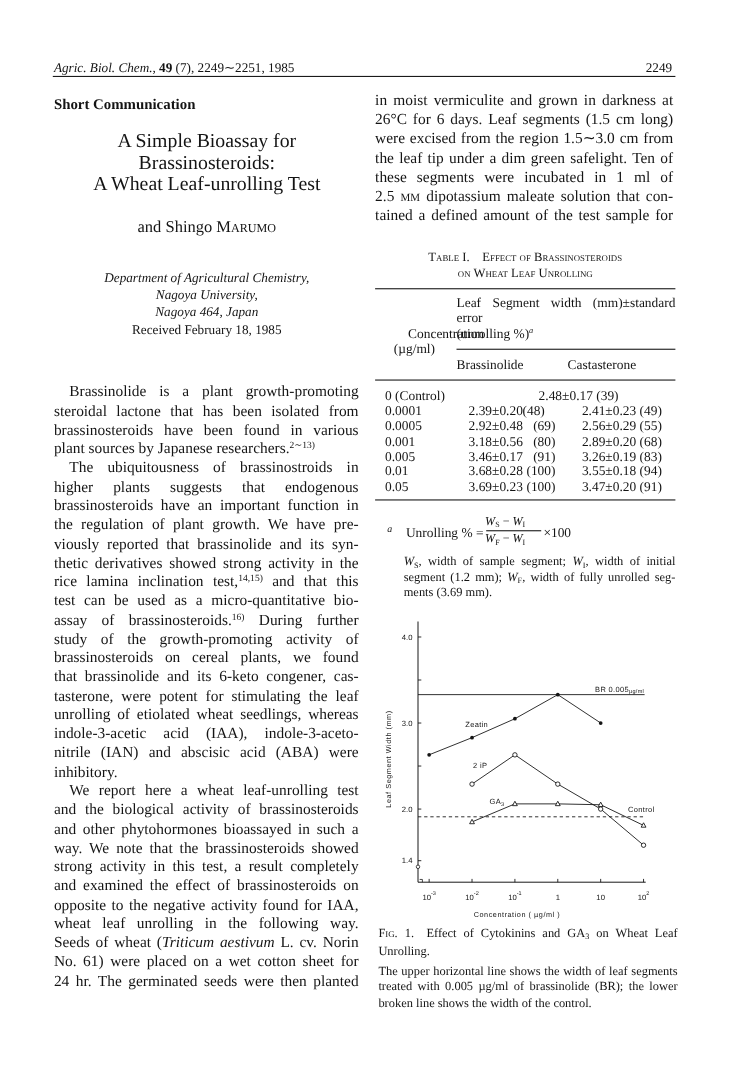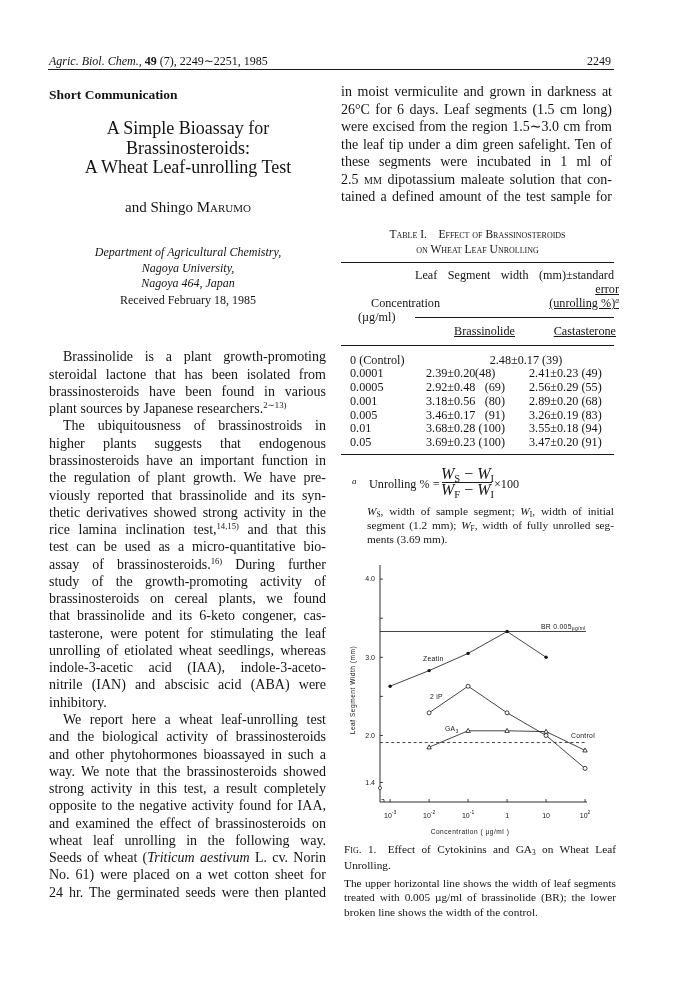--- a/index.html
+++ b/index.html
@@ -34,28 +34,28 @@
 
   .seg-sup { font-size:0.62em; vertical-align:0.55em; line-height:0; }
   .seg-sub { font-size:0.66em; vertical-align:-0.28em; line-height:0; }
   .seg-i { font-style:italic; }
   .seg-sc { font-variant:small-caps; }
 
   
   .tcap { font-size:11.5px; line-height:14.5px; text-align:center; }
   .th { font-size:12.2px; line-height:14px; white-space:nowrap; }
   .th.just { text-align:justify; text-align-last:justify; }
-  .th.center { text-align:right;text-decoration:underline; }
+  .th.center { text-align:left; }
   .trow { position:absolute; left:341px; width:273px; height:14px; font-size:12.2px; line-height:14px; white-space:nowrap; }
   .trow .c { position:absolute; top:0; }
 
   
   .fn-text { font-size:11.3px; --lh:14px; }
   .fn-formula { font-size:12.2px; line-height:14px; white-space:nowrap; }
-  .frac { position:absolute; text-align:center; font-size:16px; line-height:14px; white-space:nowrap; }
+  .frac { position:absolute; text-align:left; font-size:11px; line-height:14px; white-space:nowrap; }
   .frac-bar { position:absolute; height:0; border-top:1px solid #1a1a1a; }
 
   
   #chart-svg { position:absolute; left:340px; top:560px; width:275px; height:285px; overflow:visible; }
   #chart-svg .ax { stroke:#151515; stroke-width:0.9; }
   #chart-svg .tk { stroke:#151515; stroke-width:0.8; }
   #chart-svg .ref { stroke:#151515; stroke-width:0.8; }
   #chart-svg .dashed { stroke-dasharray:3 2.6; }
   #chart-svg .sl { fill:none; stroke:#151515; stroke-width:0.8; }
   #chart-svg .tl { font-family:"Liberation Sans", sans-serif; font-size:7px; fill:#151515; }
@@ -123,22 +123,22 @@
       <div class="line"><span>indole-3-acetic acid (IAA), indole-3-aceto-</span></div>
       <div class="line"><span>nitrile (IAN) and abscisic acid (ABA) were</span></div>
       <div class="line last"><span>inhibitory.</span></div>
     </div>
     <div>
       <div class="line indent"><span>We report here a wheat leaf-unrolling test</span></div>
       <div class="line"><span>and the biological activity of brassinosteroids</span></div>
       <div class="line"><span>and other phytohormones bioassayed in such a</span></div>
       <div class="line"><span>way. We note that the brassinosteroids showed</span></div>
       <div class="line"><span>strong activity in this test, a result completely</span></div>
+      <div class="line"><span>and examined the effect of brassinosteroids on</span></div>
       <div class="line"><span>opposite to the negative activity found for IAA,</span></div>
-      <div class="line"><span>and examined the effect of brassinosteroids on</span></div>
       <div class="line"><span>wheat leaf unrolling in the following way.</span></div>
       <div class="line"><span>Seeds of wheat (</span><span class="seg-i">Triticum aestivum</span><span> L. cv. Norin</span></div>
       <div class="line"><span>No. 61) were placed on a wet cotton sheet for</span></div>
       <div class="line"><span>24 hr. The germinated seeds were then planted</span></div>
     </div>
   </div>
 <div class="abs body-right" style="left:341px; top:83.3px; width:271px;">
     <div>
       <div class="line"><span>in moist vermiculite and grown in darkness at</span></div>
       <div class="line"><span>26°C for 6 days. Leaf segments (1.5 cm long)</span></div>

